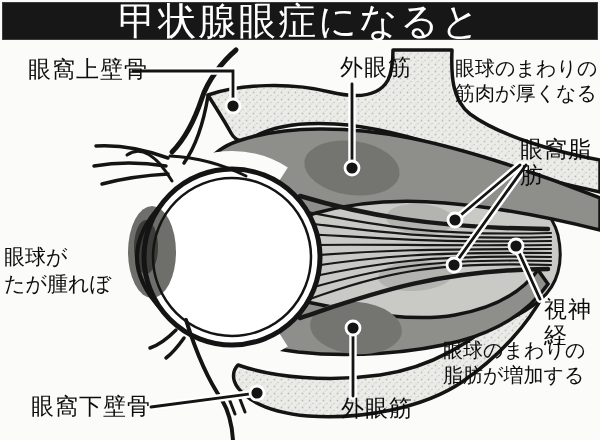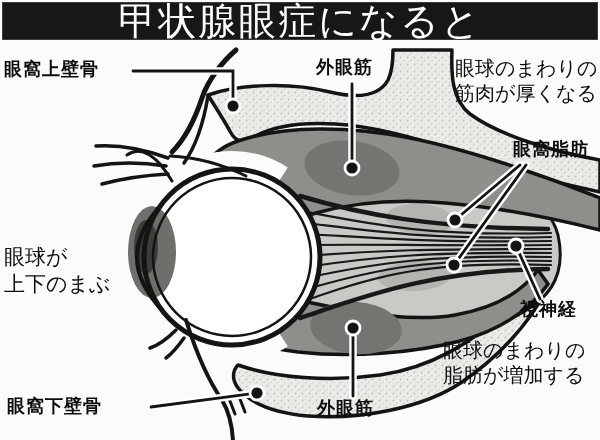--- a/index.html
+++ b/index.html
@@ -3,21 +3,21 @@
 <meta charset="utf-8">
 <style>
   html,body{margin:0;padding:0;background:#fff;}
   .stage{position:relative;width:600px;height:440px;background:#fbfbf9;overflow:hidden;
          font-family:"DejaVu Sans","Liberation Sans",sans-serif;}
   .titlebar{position:absolute;left:2px;top:2px;right:2px;height:38px;background:#171717;
             border:1px solid #3c3c3c;box-sizing:border-box;display:flex;align-items:center;justify-content:center;}
   .titlebar span{color:#ffffff;font-size:38px;font-weight:400;letter-spacing:2px;}
   svg.diagram{position:absolute;left:0;top:0;}
   .lbl{position:absolute;color:#0d0d0d;white-space:pre-line;}
-  .b{font-weight:700;font-size:18px;line-height:26px;letter-spacing:1px;}
+  .b{font-weight:400;font-size:23px;line-height:26px;letter-spacing:1px;margin-left:24px;}
   .r{font-weight:400;font-size:21px;line-height:27px;}
   .r2{font-weight:400;font-size:20px;line-height:25px;}
 </style>
 </head>
 <body>
 
 <div class="stage">
 
   <div class="titlebar">
     <span>甲状腺眼症になると</span>
@@ -136,21 +136,21 @@
         <circle cx="353" cy="328" r="7"></circle>
         <circle cx="257" cy="393" r="7"></circle>
       </g>
     </g>
   </svg>
 
   <div class="lbl b" style="left:4px;top:56px;">眼窩上壁骨</div>
   <div class="lbl b" style="left:316px;top:54px;">外眼筋</div>
   <div class="lbl r2" style="left:455px;top:56px;">眼球のまわりの
 筋肉が厚くなる</div>
-  <div class="lbl b" style="left:513px;top:136px;">眼窩脂肪</div>
+  <div class="lbl b" style="left:496px;top:136px;">眼窩脂肪</div>
   <div class="lbl r" style="left:4px;top:244px;">眼球が
-上下のまぶ</div>
+たが腫れぼ</div>
   <div class="lbl b" style="left:520px;top:296px;">視神経</div>
   <div class="lbl r2" style="left:443px;top:338px;">眼球のまわりの
 脂肪が増加する</div>
   <div class="lbl b" style="left:7px;top:393px;">眼窩下壁骨</div>
   <div class="lbl b" style="left:317px;top:395px;">外眼筋</div>
 </div>
 
 </body></html>

